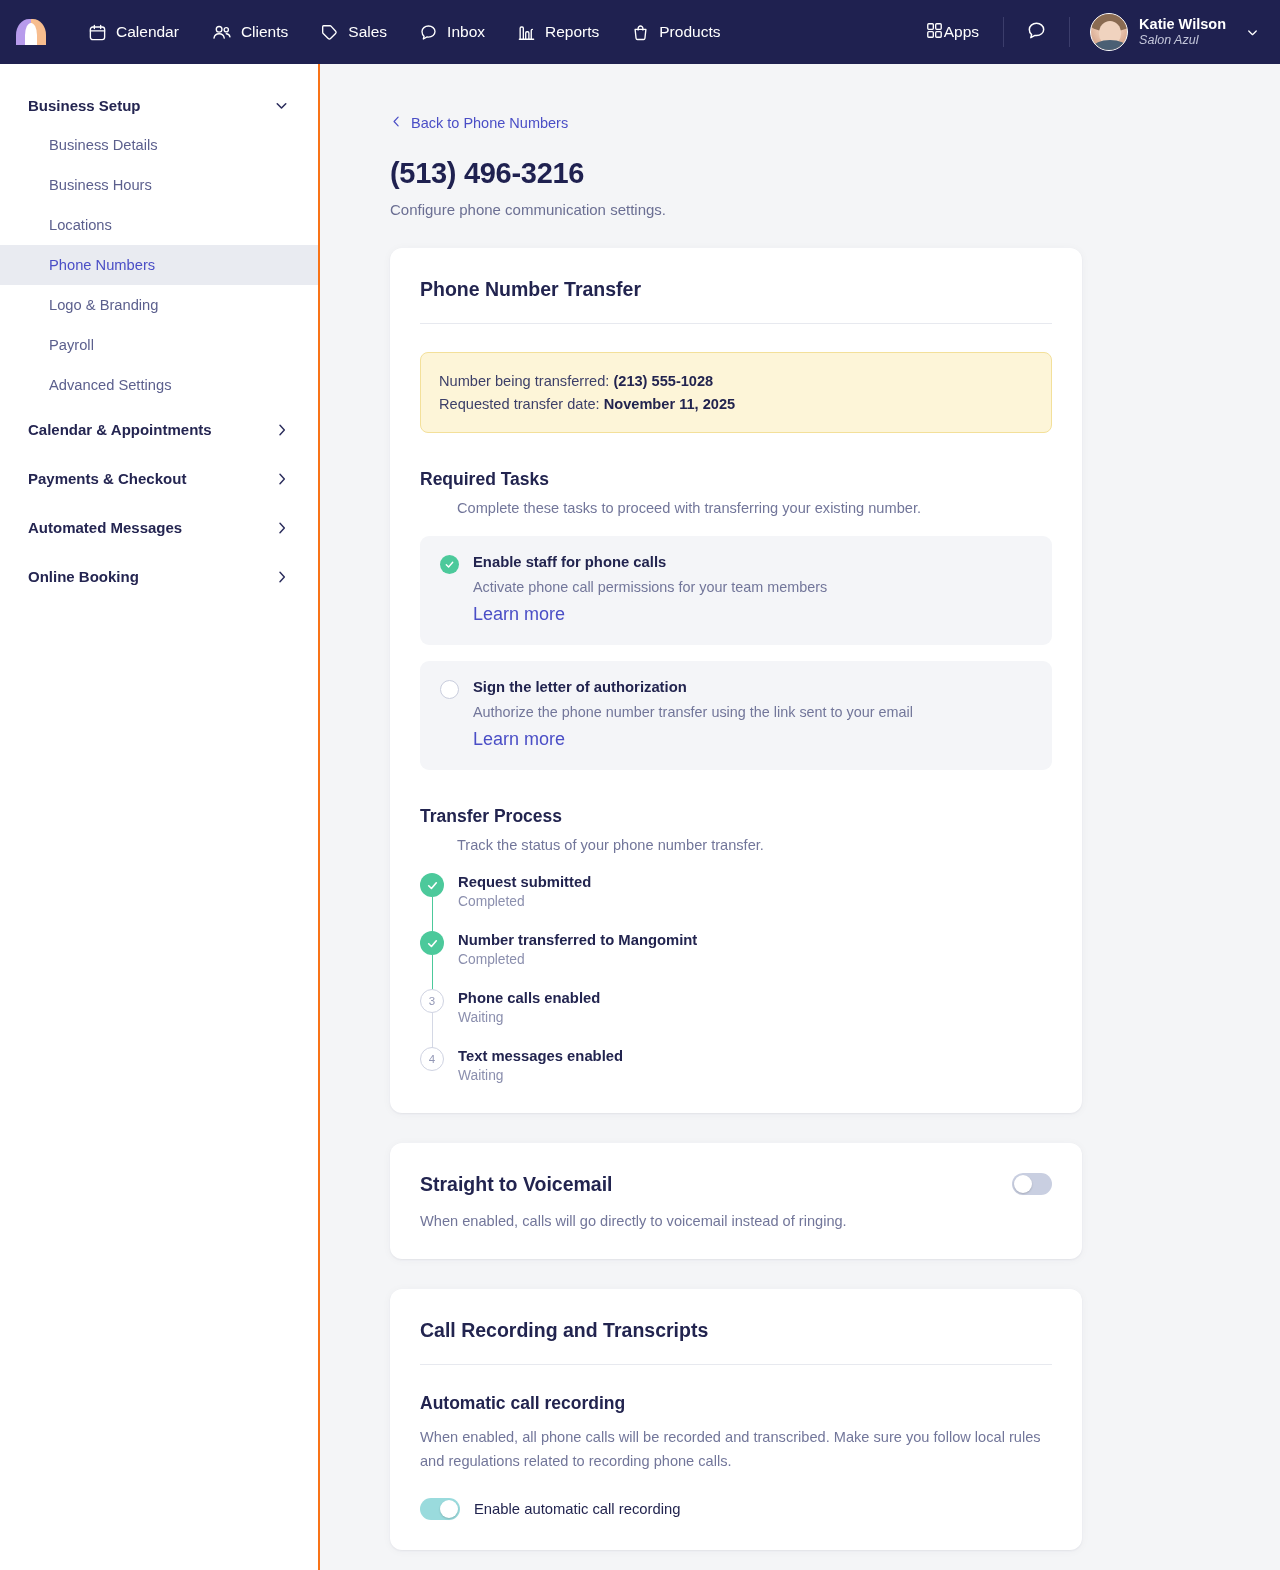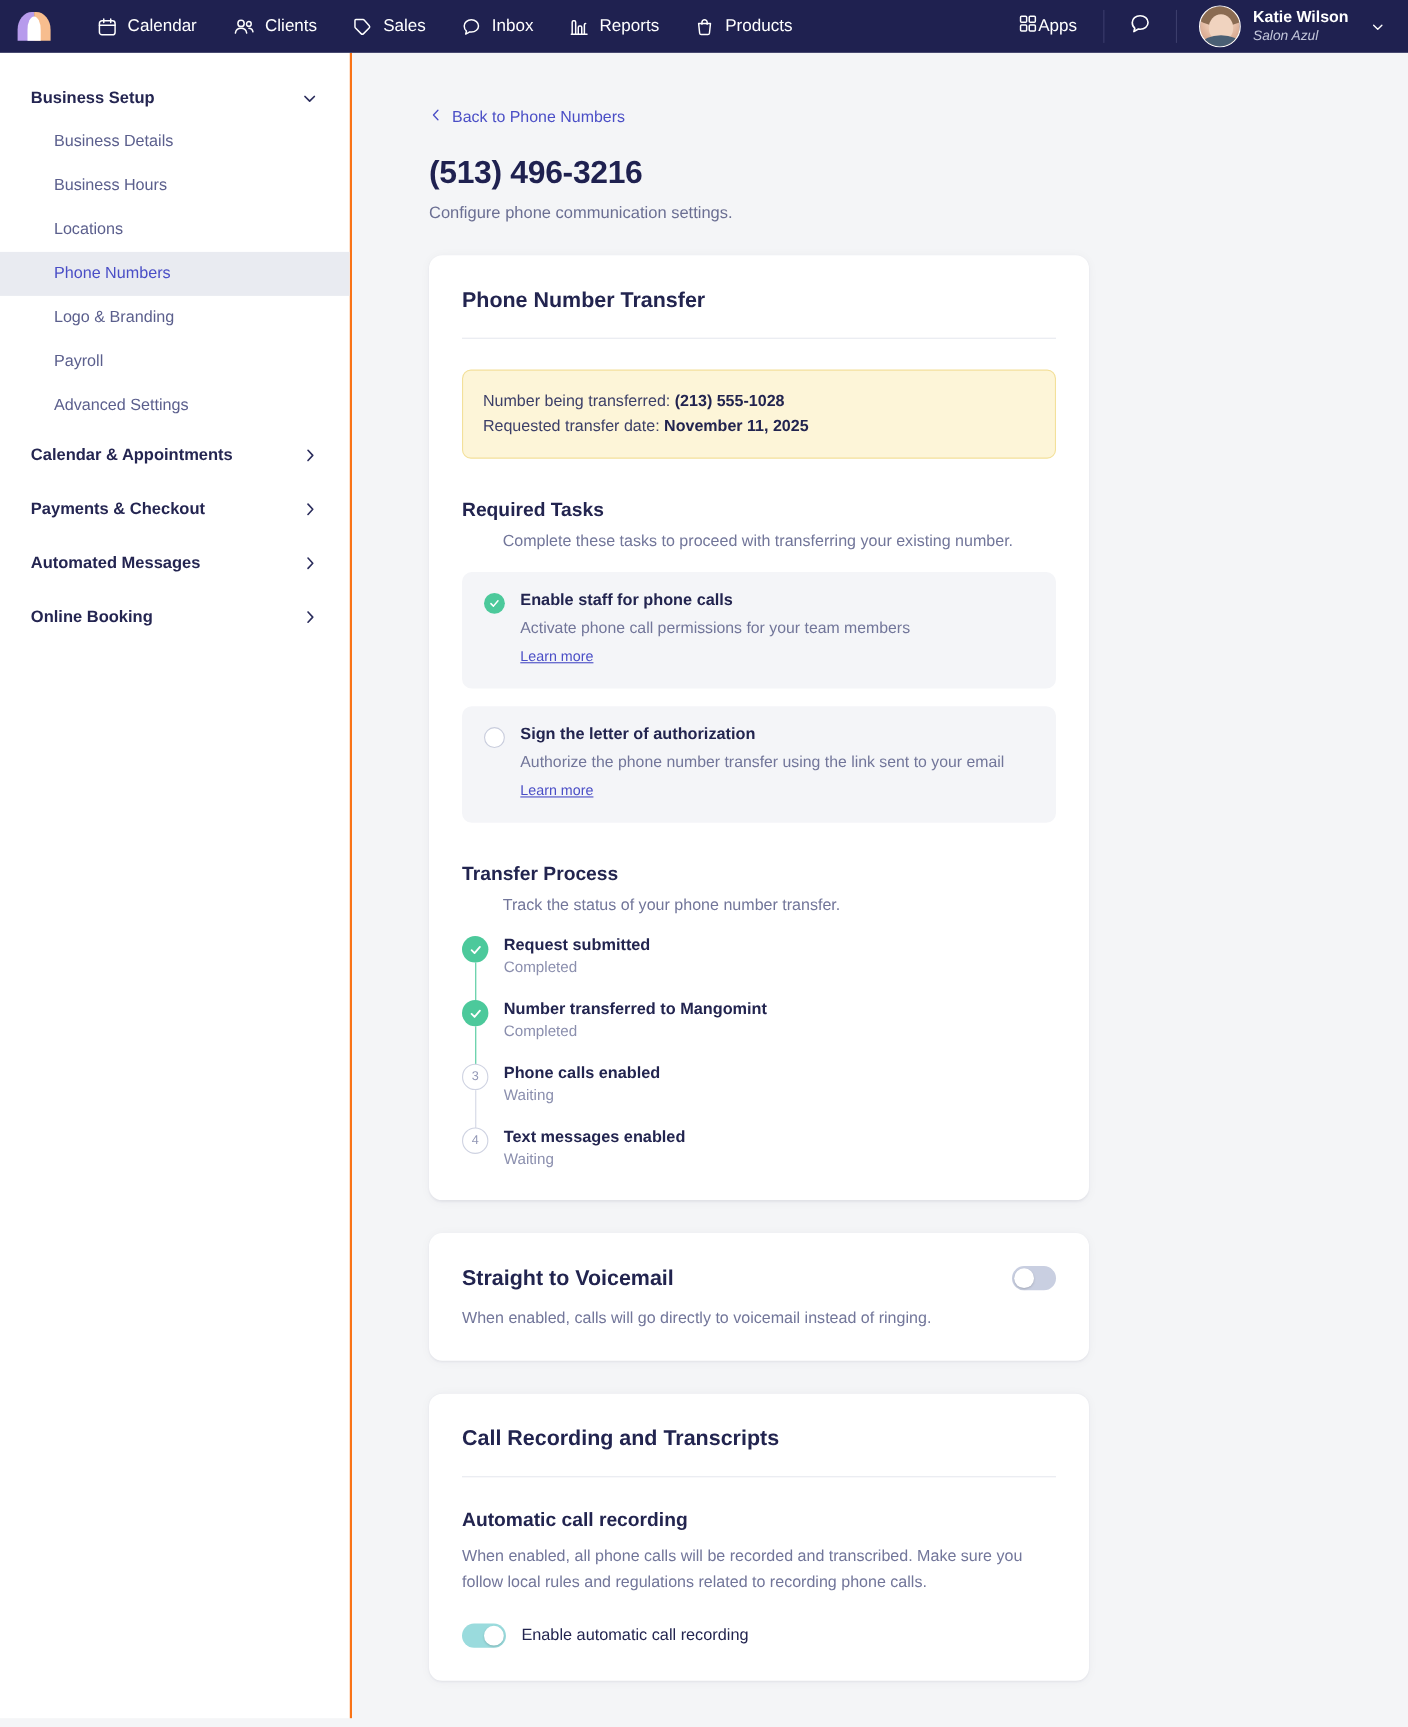--- a/index.html
+++ b/index.html
@@ -6,21 +6,21 @@
   html, body {
     width: 1280px; height: 1570px;
     font-family: "Liberation Sans", sans-serif;
     background: #f4f5f7;
     overflow: hidden;
   }
 
   
   .topbar {
     position: relative;
-    height: 48px;
+    height: 64px;
     background: #1f2150;
     display: flex;
     align-items: center;
     padding: 0 20px 0 16px;
     color: #ffffff;
   }
   .logo {
     width: 30px; height: 26px;
     position: relative;
     margin-right: 26px;
@@ -122,21 +122,21 @@
   }
   .group-row .chev { color: #2b2d5c; display: flex; }
 
   
   .main {
     flex: 1 1 auto;
     background: #f4f5f7;
     padding: 50px 0 0 0;
     overflow: hidden;
   }
-  .main-inner { width: 600px; margin-left: 70px; }
+  .main-inner { width: 692px; margin-left: 70px; }
 
   .back-link {
     display: inline-flex; align-items: center; gap: 8px;
     font-size: 14.5px; color: #4a4ec6; cursor: pointer;
     margin-bottom: 26px;
   }
   .page-title {
     font-size: 29px; font-weight: bold; color: #1f2150;
     letter-spacing: -0.3px;
     margin-bottom: 11px;
@@ -186,22 +186,22 @@
     display: flex; align-items: center; justify-content: center;
   }
   .circle-open {
     width: 19px; height: 19px; border-radius: 50%;
     border: 1.6px solid #c9cddd;
     background: #ffffff;
   }
   .task-title { font-size: 14.8px; font-weight: bold; color: #22244f; margin-bottom: 9px; }
   .task-desc { font-size: 14.4px; color: #72769a; margin-bottom: 9px; }
   .learn-more {
-    font-size: 13px; color: #4a4ec6;
-    text-decoration: underline; cursor: pointer; display: inline-block;
+    font-size: 18px; color: #4a4ec6;
+    cursor: pointer; display: inline-block;
   }
 
   .process-wrap { margin-top: 36px; }
   .steps { margin-top: 20px; position: relative; }
   .step {
     display: flex; gap: 14px;
     position: relative;
     padding-bottom: 22px;
   }
   .step:last-child { padding-bottom: 0; }

